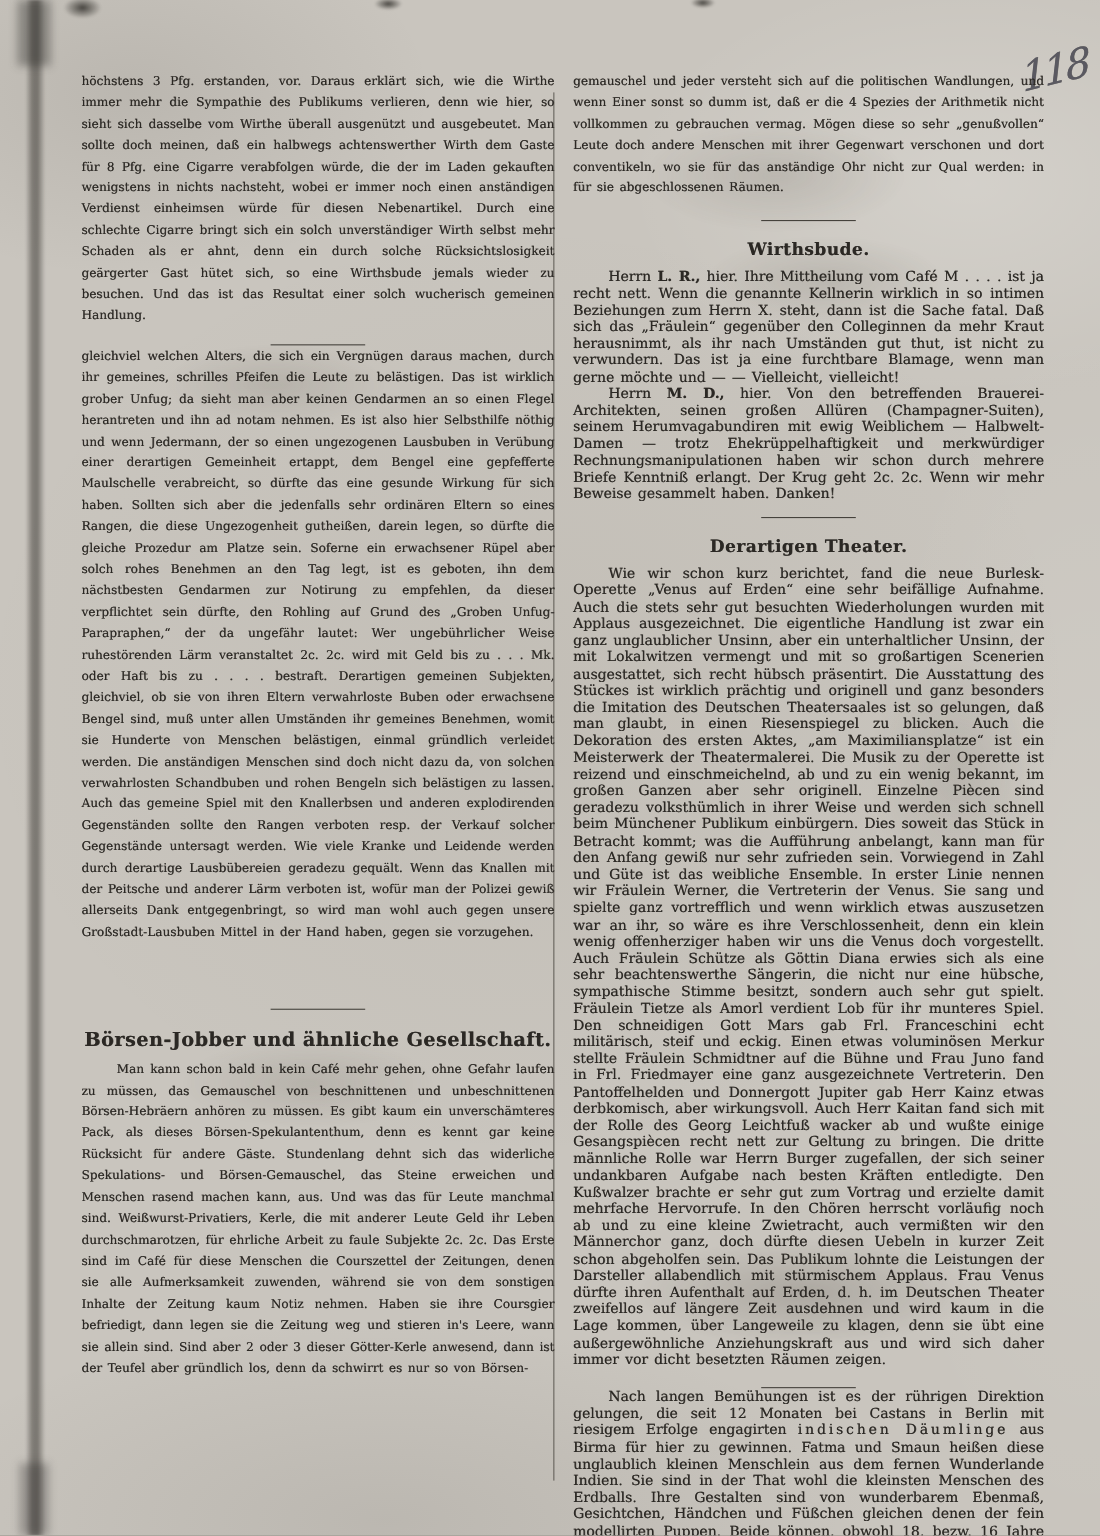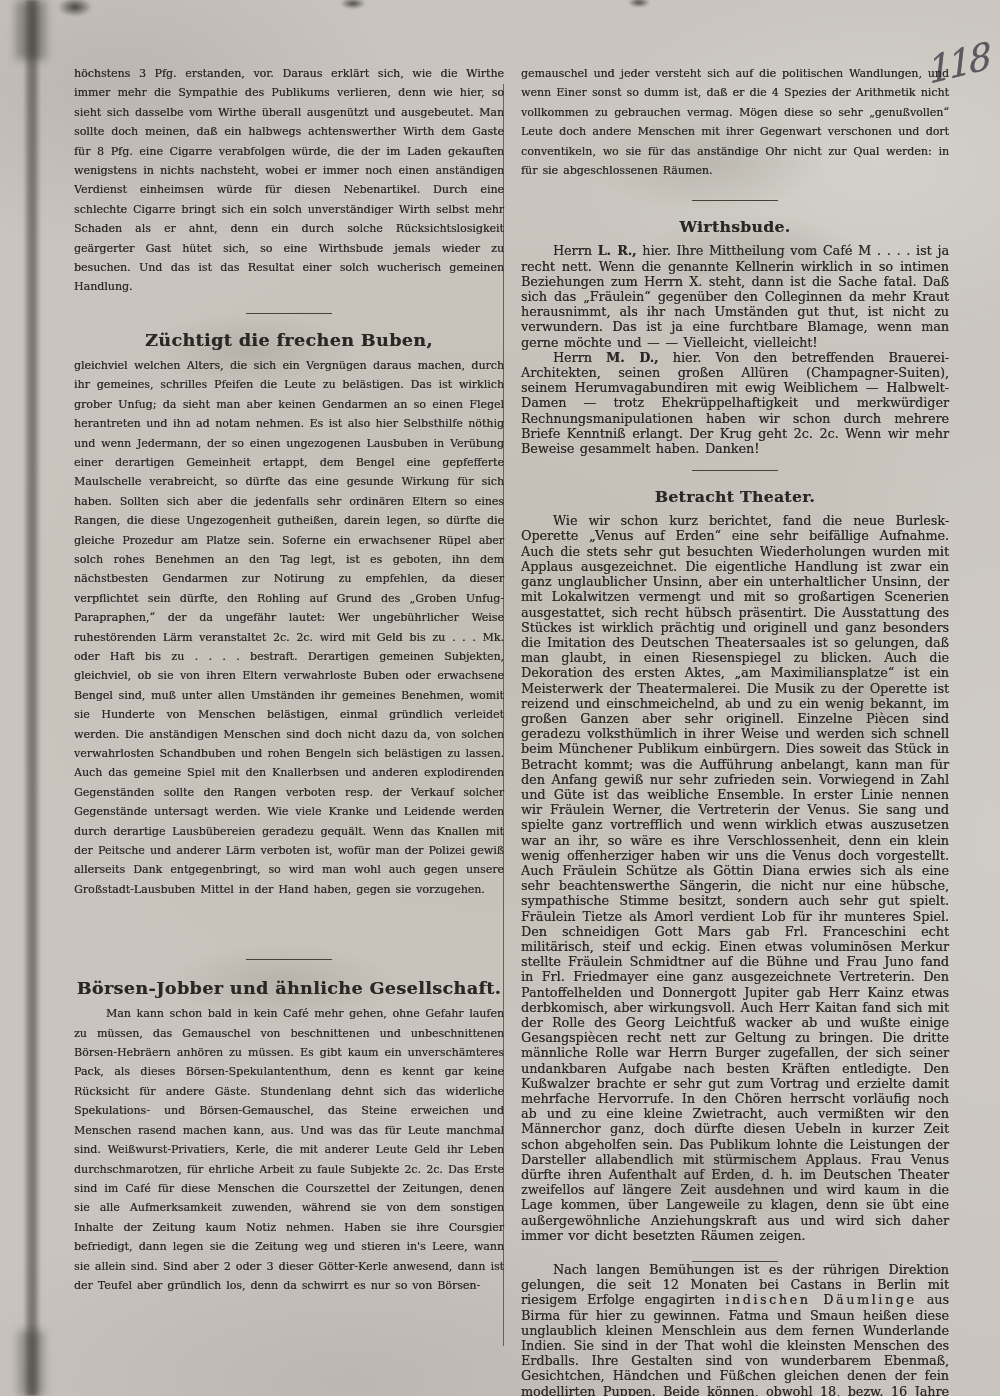--- a/index.html
+++ b/index.html
@@ -70,21 +70,20 @@
   <div class="handwritten">118</div>
 
   <div class="col-rule"></div>
 
   <div class="col col-left">
     <p class="lg">höchstens 3 Pfg. erstanden, vor. Daraus erklärt sich, wie die Wirthe immer mehr die Sympathie des Publikums verlieren, denn wie hier, so sieht sich dasselbe vom Wirthe überall ausgenützt und ausgebeutet. Man sollte doch meinen, daß ein halbwegs achtenswerther Wirth dem Gaste für 8 Pfg. eine Cigarre verabfolgen würde, die der im Laden gekauften wenigstens in nichts nachsteht, wobei er immer noch einen anständigen Verdienst einheimsen würde für diesen Nebenartikel. Durch eine schlechte Cigarre bringt sich ein solch unverständiger Wirth selbst mehr Schaden als er ahnt, denn ein durch solche Rücksichtslosigkeit geärgerter Gast hütet sich, so eine Wirthsbude jemals wieder zu besuchen. Und das ist das Resultat einer solch wucherisch gemeinen Handlung.</p>
 
     <div class="rule sp16"></div>
 
     <section>
-      <h2 class="head-lg sp16">Züchtigt die frechen Buben,</h2>
       <p class="lg">gleichviel welchen Alters, die sich ein Vergnügen daraus machen, durch ihr gemeines, schrilles Pfeifen die Leute zu belästigen. Das ist wirklich grober Unfug; da sieht man aber keinen Gendarmen an so einen Flegel herantreten und ihn ad notam nehmen. Es ist also hier Selbsthilfe nöthig und wenn Jedermann, der so einen ungezogenen Lausbuben in Verübung einer derartigen Gemeinheit ertappt, dem Bengel eine gepfefferte Maulschelle verabreicht, so dürfte das eine gesunde Wirkung für sich haben. Sollten sich aber die jedenfalls sehr ordinären Eltern so eines Rangen, die diese Ungezogenheit gutheißen, darein legen, so dürfte die gleiche Prozedur am Platze sein. Soferne ein erwachsener Rüpel aber solch rohes Benehmen an den Tag legt, ist es geboten, ihn dem nächstbesten Gendarmen zur Notirung zu empfehlen, da dieser verpflichtet sein dürfte, den Rohling auf Grund des „Groben Unfug-Parapraphen,“ der da ungefähr lautet: Wer ungebührlicher Weise ruhestörenden Lärm veranstaltet 2c. 2c. wird mit Geld bis zu . . . Mk. oder Haft bis zu . . . . bestraft. Derartigen gemeinen Subjekten, gleichviel, ob sie von ihren Eltern verwahrloste Buben oder erwachsene Bengel sind, muß unter allen Umständen ihr gemeines Benehmen, womit sie Hunderte von Menschen belästigen, einmal gründlich verleidet werden. Die anständigen Menschen sind doch nicht dazu da, von solchen verwahrlosten Schandbuben und rohen Bengeln sich belästigen zu lassen. Auch das gemeine Spiel mit den Knallerbsen und anderen explodirenden Gegenständen sollte den Rangen verboten resp. der Verkauf solcher Gegenstände untersagt werden. Wie viele Kranke und Leidende werden durch derartige Lausbübereien geradezu gequält. Wenn das Knallen mit der Peitsche und anderer Lärm verboten ist, wofür man der Polizei gewiß allerseits Dank entgegenbringt, so wird man wohl auch gegen unsere Großstadt-Lausbuben Mittel in der Hand haben, gegen sie vorzugehen.</p>
     </section>
 
     <div class="rule sp60"></div>
 
     <section>
       <h2 class="head-lg sp18">Börsen-Jobber und ähnliche Gesellschaft.</h2>
       <p class="lg indent">Man kann schon bald in kein Café mehr gehen, ohne Gefahr laufen zu müssen, das Gemauschel von beschnittenen und unbeschnittenen Börsen-Hebräern anhören zu müssen. Es gibt kaum ein unverschämteres Pack, als dieses Börsen-Spekulantenthum, denn es kennt gar keine Rücksicht für andere Gäste. Stundenlang dehnt sich das widerliche Spekulations- und Börsen-Gemauschel, das Steine erweichen und Menschen rasend machen kann, aus. Und was das für Leute manchmal sind. Weißwurst-Privatiers, Kerle, die mit anderer Leute Geld ihr Leben durchschmarotzen, für ehrliche Arbeit zu faule Subjekte 2c. 2c. Das Erste sind im Café für diese Menschen die Courszettel der Zeitungen, denen sie alle Aufmerksamkeit zuwenden, während sie von dem sonstigen Inhalte der Zeitung kaum Notiz nehmen. Haben sie ihre Coursgier befriedigt, dann legen sie die Zeitung weg und stieren in's Leere, wann sie allein sind. Sind aber 2 oder 3 dieser Götter-Kerle anwesend, dann ist der Teufel aber gründlich los, denn da schwirrt es nur so von Börsen-</p>
     </section>
   </div>
@@ -104,21 +103,21 @@
       <p class="sm indent">
         <span>Herrn</span>
         <span class="bk-name">M. D.,</span>
         <span>hier. Von den betreffenden Brauerei-Architekten, seinen großen Allüren (Champagner-Suiten), seinem Herumvagabundiren mit ewig Weiblichem — Halbwelt-Damen — trotz Ehekrüppelhaftigkeit und merkwürdiger Rechnungsmanipulationen haben wir schon durch mehrere Briefe Kenntniß erlangt. Der Krug geht 2c. 2c. Wenn wir mehr Beweise gesammelt haben. Danken!</span>
       </p>
     </section>
 
     <div class="rule sp14"></div>
 
     <section>
-      <h2 class="head-sm sp16">Betracht Theater.</h2>
+      <h2 class="head-sm sp16">Derartigen Theater.</h2>
       <p class="sm indent">Wie wir schon kurz berichtet, fand die neue Burlesk-Operette „Venus auf Erden“ eine sehr beifällige Aufnahme. Auch die stets sehr gut besuchten Wiederholungen wurden mit Applaus ausgezeichnet. Die eigentliche Handlung ist zwar ein ganz unglaublicher Unsinn, aber ein unterhaltlicher Unsinn, der mit Lokalwitzen vermengt und mit so großartigen Scenerien ausgestattet, sich recht hübsch präsentirt. Die Ausstattung des Stückes ist wirklich prächtig und originell und ganz besonders die Imitation des Deutschen Theatersaales ist so gelungen, daß man glaubt, in einen Riesenspiegel zu blicken. Auch die Dekoration des ersten Aktes, „am Maximiliansplatze“ ist ein Meisterwerk der Theatermalerei. Die Musik zu der Operette ist reizend und einschmeichelnd, ab und zu ein wenig bekannt, im großen Ganzen aber sehr originell. Einzelne Piècen sind geradezu volksthümlich in ihrer Weise und werden sich schnell beim Münchener Publikum einbürgern. Dies soweit das Stück in Betracht kommt; was die Aufführung anbelangt, kann man für den Anfang gewiß nur sehr zufrieden sein. Vorwiegend in Zahl und Güte ist das weibliche Ensemble. In erster Linie nennen wir Fräulein Werner, die Vertreterin der Venus. Sie sang und spielte ganz vortrefflich und wenn wirklich etwas auszusetzen war an ihr, so wäre es ihre Verschlossenheit, denn ein klein wenig offenherziger haben wir uns die Venus doch vorgestellt. Auch Fräulein Schütze als Göttin Diana erwies sich als eine sehr beachtenswerthe Sängerin, die nicht nur eine hübsche, sympathische Stimme besitzt, sondern auch sehr gut spielt. Fräulein Tietze als Amorl verdient Lob für ihr munteres Spiel. Den schneidigen Gott Mars gab Frl. Franceschini echt militärisch, steif und eckig. Einen etwas voluminösen Merkur stellte Fräulein Schmidtner auf die Bühne und Frau Juno fand in Frl. Friedmayer eine ganz ausgezeichnete Vertreterin. Den Pantoffelhelden und Donnergott Jupiter gab Herr Kainz etwas derbkomisch, aber wirkungsvoll. Auch Herr Kaitan fand sich mit der Rolle des Georg Leichtfuß wacker ab und wußte einige Gesangspiècen recht nett zur Geltung zu bringen. Die dritte männliche Rolle war Herrn Burger zugefallen, der sich seiner undankbaren Aufgabe nach besten Kräften entledigte. Den Kußwalzer brachte er sehr gut zum Vortrag und erzielte damit mehrfache Hervorrufe. In den Chören herrscht vorläufig noch ab und zu eine kleine Zwietracht, auch vermißten wir den Männerchor ganz, doch dürfte diesen Uebeln in kurzer Zeit schon abgeholfen sein. Das Publikum lohnte die Leistungen der Darsteller allabendlich mit stürmischem Applaus. Frau Venus dürfte ihren Aufenthalt auf Erden, d. h. im Deutschen Theater zweifellos auf längere Zeit ausdehnen und wird kaum in die Lage kommen, über Langeweile zu klagen, denn sie übt eine außergewöhnliche Anziehungskraft aus und wird sich daher immer vor dicht besetzten Räumen zeigen.</p>
     </section>
 
     <div class="rule sp18"></div>
 
     <section>
       <p class="sm indent">
         <span>Nach langen Bemühungen ist es der rührigen Direktion gelungen, die seit 12 Monaten bei Castans in Berlin mit riesigem Erfolge engagirten</span>
         <span class="gesperrt">indischen Däumlinge</span>
         <span>aus Birma für hier zu gewinnen. Fatma und Smaun heißen diese unglaublich kleinen Menschlein aus dem fernen Wunderlande Indien. Sie sind in der That wohl die kleinsten Menschen des Erdballs. Ihre Gestalten sind von wunderbarem Ebenmaß, Gesichtchen, Händchen und Füßchen gleichen denen der fein modellirten Puppen. Beide können, obwohl 18, bezw. 16 Jahre alt, kaum über eine Champagnerflasche hinwegschauen. Ihre Gestalten sind zart und ätherisch, gleich den Heinzelmännchen der Märchenwelt. Wer sie nicht gesehen, kann sich nicht auch nur annähernd einen Begriff von der Winzigkeit dieser seltsamen Wesen machen. Trotz dieser</span>

